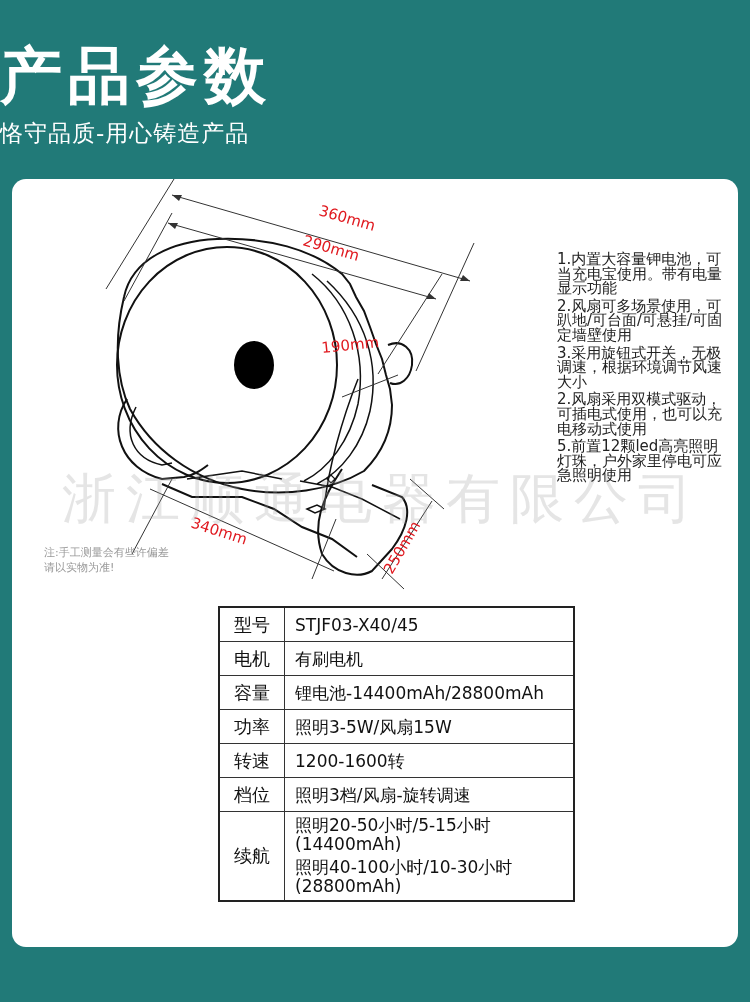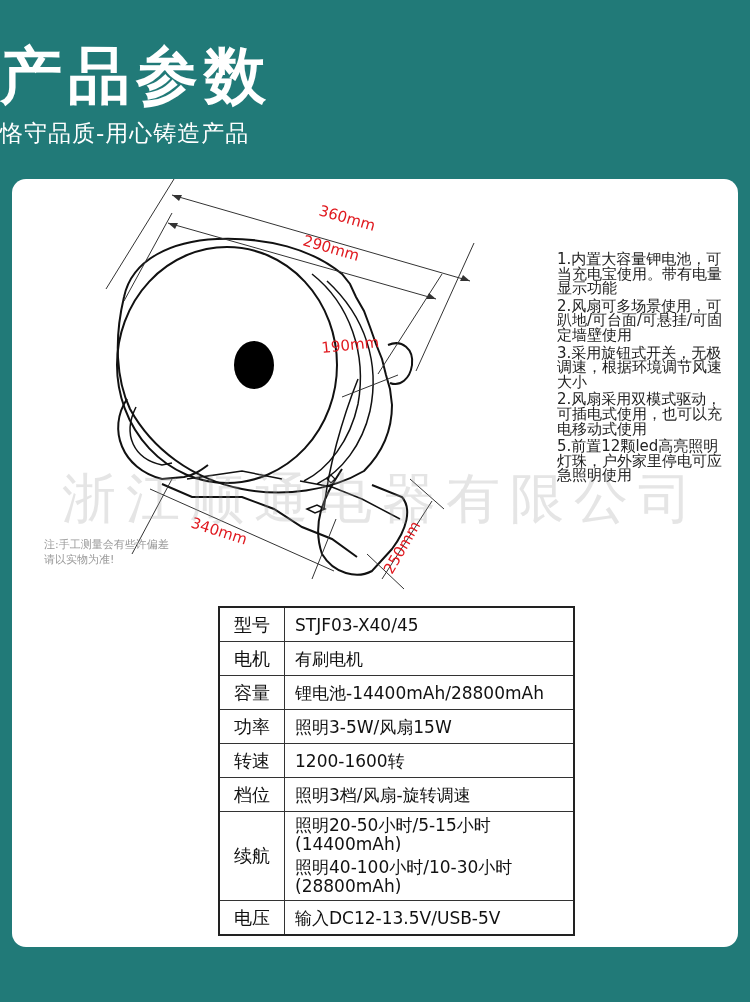--- a/index.html
+++ b/index.html
@@ -25,21 +25,21 @@
     position:absolute; left:525px; top:73px; width:170px;
     font-size:15px; line-height:14.6px; color:#222;margin-left:20px;
   }
   .features p { margin:0 0 3px 0; }
   .watermark {
     position:absolute; left:50px; top:284px; width:640px; text-align:center;
     font-size:54px; color:rgba(160,160,160,0.28); letter-spacing:10px; white-space:nowrap;
     pointer-events:none;
   }
   .note {
-    position:absolute; left:32px; top:358px; font-size:11px; line-height:15px; color:#999;
+    position:absolute; left:32px; top:366px; font-size:11px; line-height:15px; color:#999;
   }
   table.spec {
     position:absolute; left:206px; top:427px; width:357px;
     border-collapse:collapse; border:2px solid #222; font-size:17px; color:#111;
   }
   table.spec td { border:1px solid #333; padding:0; vertical-align:middle; }
   table.spec td.k { width:64px; text-align:center; font-size:18px; }
   table.spec td.v { padding-left:10px; line-height:20px; }
   table.spec tr.r1 td { height:33px; }
   .v-block { padding:4px 0; }
@@ -154,19 +154,15 @@
       <td class="v">
         <div class="v-block">
           <div>照明20-50小时/5-15小时</div>
           <div>(14400mAh)</div>
           <div style="height:4px"></div>
           <div>照明40-100小时/10-30小时</div>
           <div>(28800mAh)</div>
         </div>
       </td>
     </tr>
-    <tr class="r1">
-          <td class="k">电压</td>
-          <td class="v">输入DC12-13.5V/USB-5V</td>
-        </tr>
   </tbody>
     </table>
 </div>
 
 </body></html>

